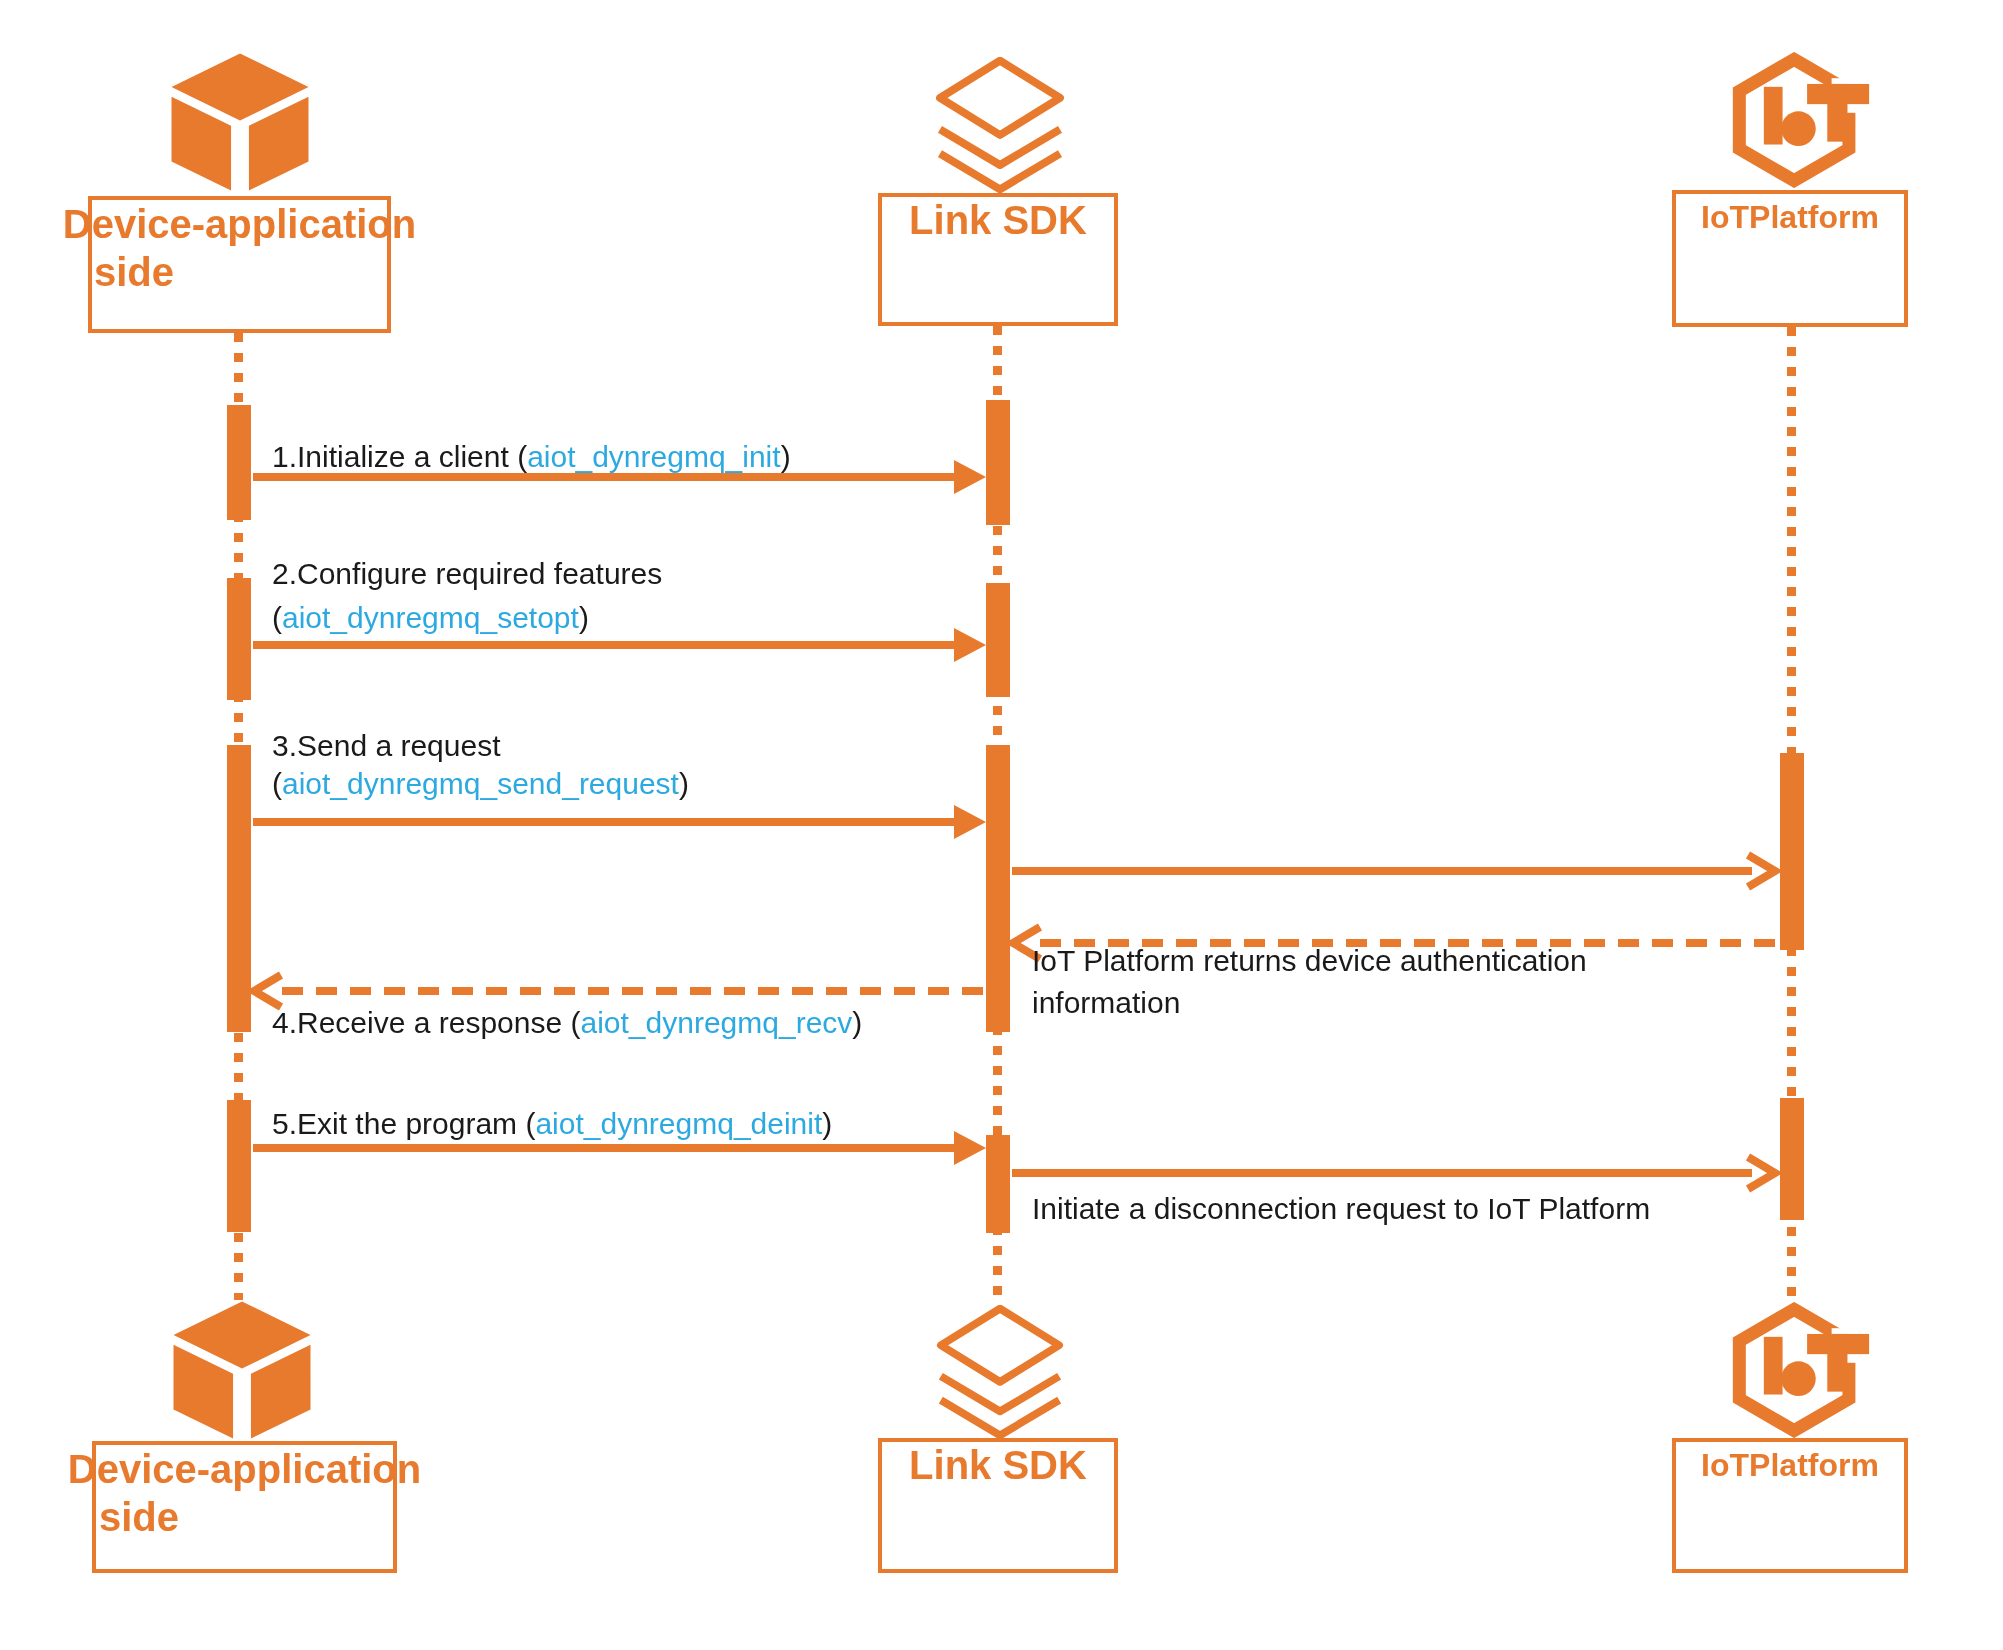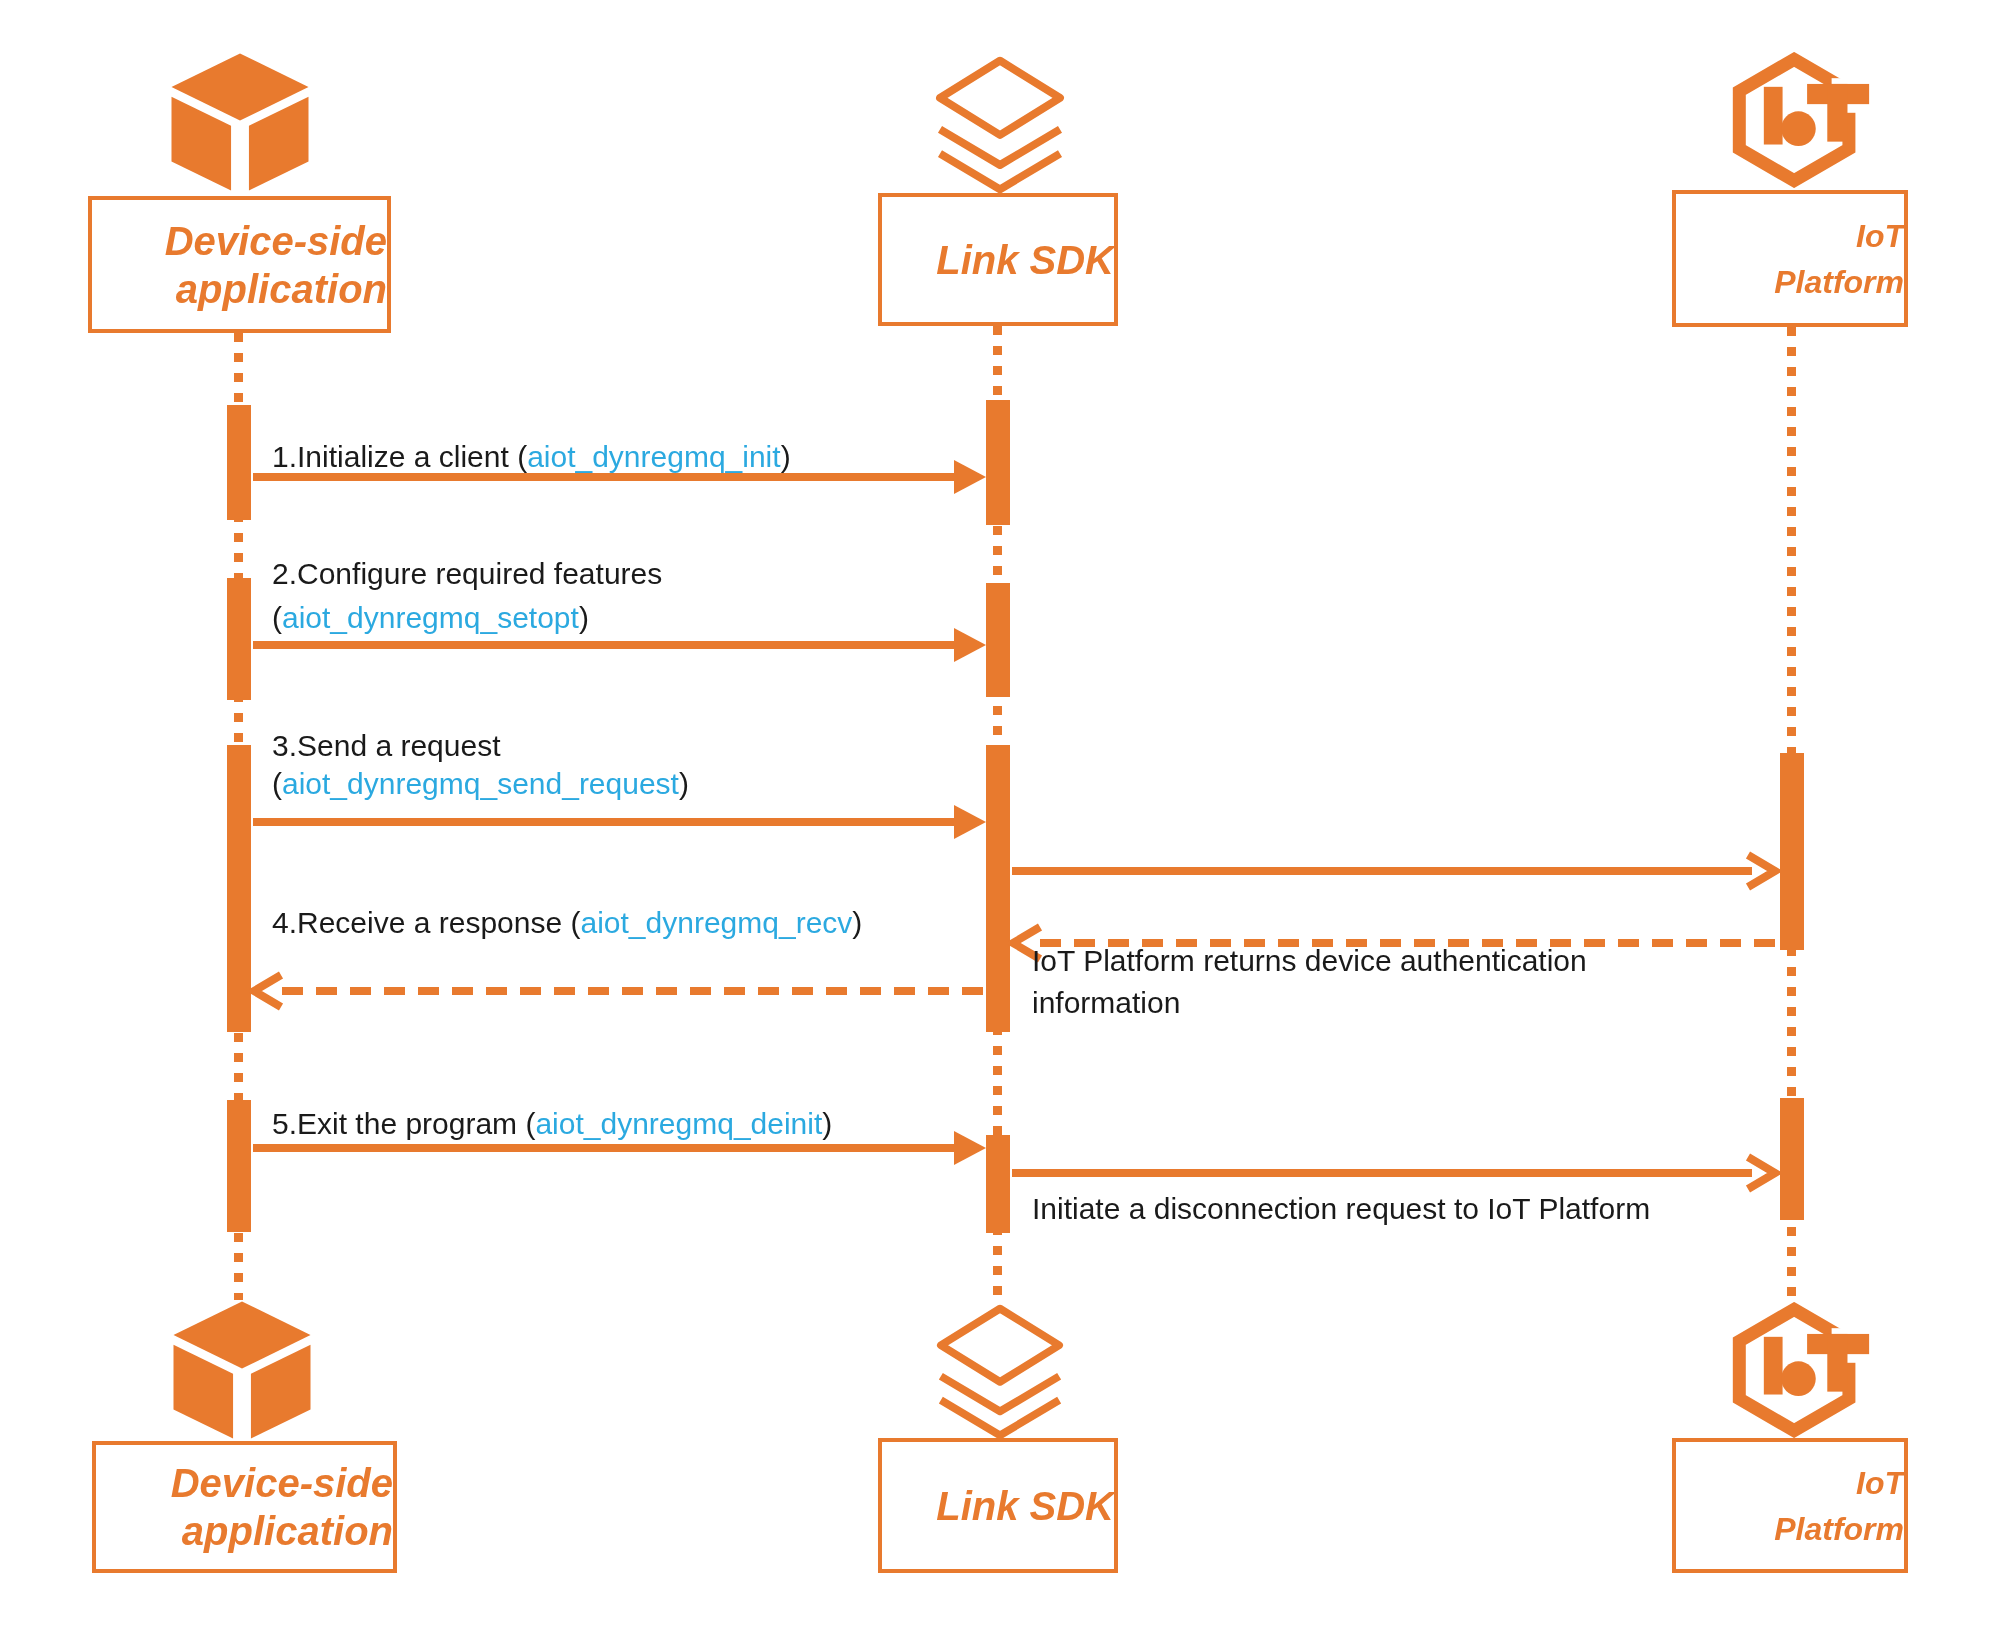--- a/index.html
+++ b/index.html
@@ -17,26 +17,25 @@
     overflow:hidden;
   }
   
   .icon{position:absolute;color:var(--orange);}
   .icon svg{display:block;width:100%;height:100%;}
   
   .actor-box{
     position:absolute;
     border:4px solid var(--orange);
     box-sizing:border-box;
-    display:flex;flex-direction:column;align-items:flex-end;justify-content:center;
+    display:flex;flex-direction:row;align-items:flex-start;justify-content:center;
     color:var(--orange);
     font-weight:bold;
     text-align:center;
     background:var(--bg);
-    font-style:italic;
   }
   .actor-box.device{font-size:40px;line-height:48px;}
   .actor-box.sdk{font-size:40px;line-height:46px;}
   .actor-box.iot{font-size:32px;line-height:46px;}
   
   .lifeline{
     position:absolute;width:9px;
     background:repeating-linear-gradient(180deg,var(--orange) 0 9px,transparent 9px 20px);
   }
   
@@ -159,21 +158,21 @@
   </div>
 
   <div class="aline dashed" style="left:1040px;top:939px;width:740px;"></div>
   <div class="chev" style="left:1008px;top:923px;">
     <svg width="36" height="40" viewBox="0 0 36 40" fill="none" stroke="currentColor" stroke-width="8">
       <path d="M32 4 L5 20 L32 36"></path>
     </svg>
   </div>
   <div class="note" style="left:1032px;top:940px;width:700px;">IoT Platform returns device authentication information</div>
 
-  <div class="msg" style="left:272px;top:904px;">
+  <div class="msg" style="left:272px;top:1004px;">
     <span>4.Receive a response (</span><span class="fn">aiot_dynregmq_recv</span><span>)</span>
   </div>
   <div class="aline dashed" style="left:282px;top:987px;width:704px;"></div>
   <div class="chev" style="left:249px;top:971px;">
     <svg width="36" height="40" viewBox="0 0 36 40" fill="none" stroke="currentColor" stroke-width="8">
       <path d="M32 4 L5 20 L32 36"></path>
     </svg>
   </div>
 
   <div class="msg" style="left:272px;top:1105px;">

